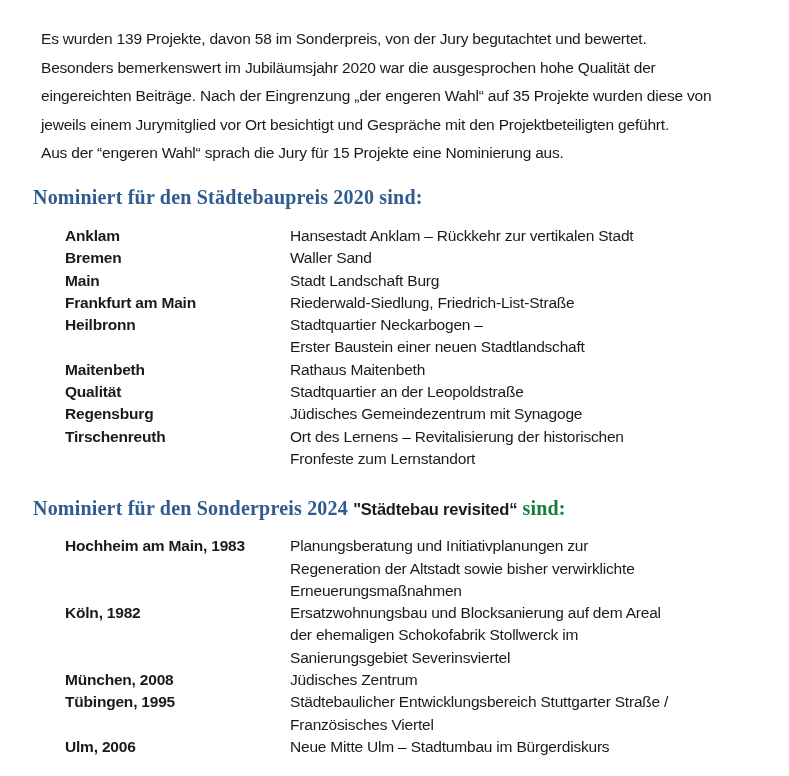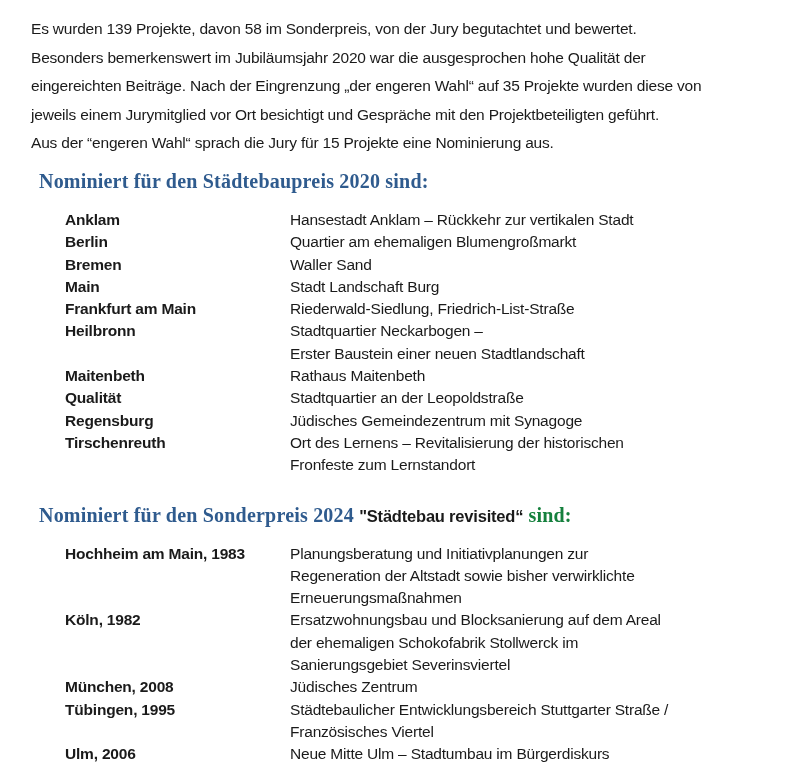--- a/index.html
+++ b/index.html
@@ -7,34 +7,34 @@
     position: relative;
     width: 789px;
     height: 776px;
     background: #ffffff;
     overflow: hidden;
     box-sizing: border-box;
     padding: 9px 20px 0 25px;
     font-family: "Liberation Sans", sans-serif;
     color: #1a1a1a;
   }
-  .intro { margin: 6px; }
+  .intro { margin: 16px; }
   .intro-line {
     font-size: 15.5px;
     line-height: 28.6px;
     letter-spacing: -0.2px;
     white-space: nowrap;
   }
   .section-heading {
     font-family: "Liberation Serif", serif;
     font-weight: bold;
     font-size: 20px;
     line-height: 26px;
     letter-spacing: 0.2px;
-    margin: 14px;
+    margin: 8px;
     white-space: nowrap;
   }
   .section-heading .accent {  }
   .heading-quote {
     font-family: "Liberation Sans", sans-serif;
     font-weight: bold;
     font-size: 16.5px;
     letter-spacing: -0.2px;
     color: #1a1a1a;
   }
@@ -72,26 +72,20 @@
       <div class="intro-line">Aus der “engeren Wahl“ sprach die Jury für 15 Projekte eine Nominierung aus.</div>
     </div>
 
   <h2 class="section-heading accent" id="heading1" style="color: rgb(47, 91, 142);">Nominiert für den Städtebaupreis 2020 sind:</h2>
 
   <div class="entry-list" id="list1">
       <div class="entry-row">
         <div class="entry-city">Anklam</div>
         <div class="entry-project">
           <div>Hansestadt Anklam – Rückkehr zur vertikalen Stadt</div>
-        </div>
-      </div>
-      <div class="entry-row">
-        <div class="entry-city">Berlin</div>
-        <div class="entry-project">
-          <div>Quartier am ehemaligen Blumengroßmarkt</div>
         </div>
       </div>
       <div class="entry-row">
         <div class="entry-city">Bremen</div>
         <div class="entry-project">
           <div>Waller Sand</div>
         </div>
       </div>
       <div class="entry-row">
         <div class="entry-city">Main</div>

